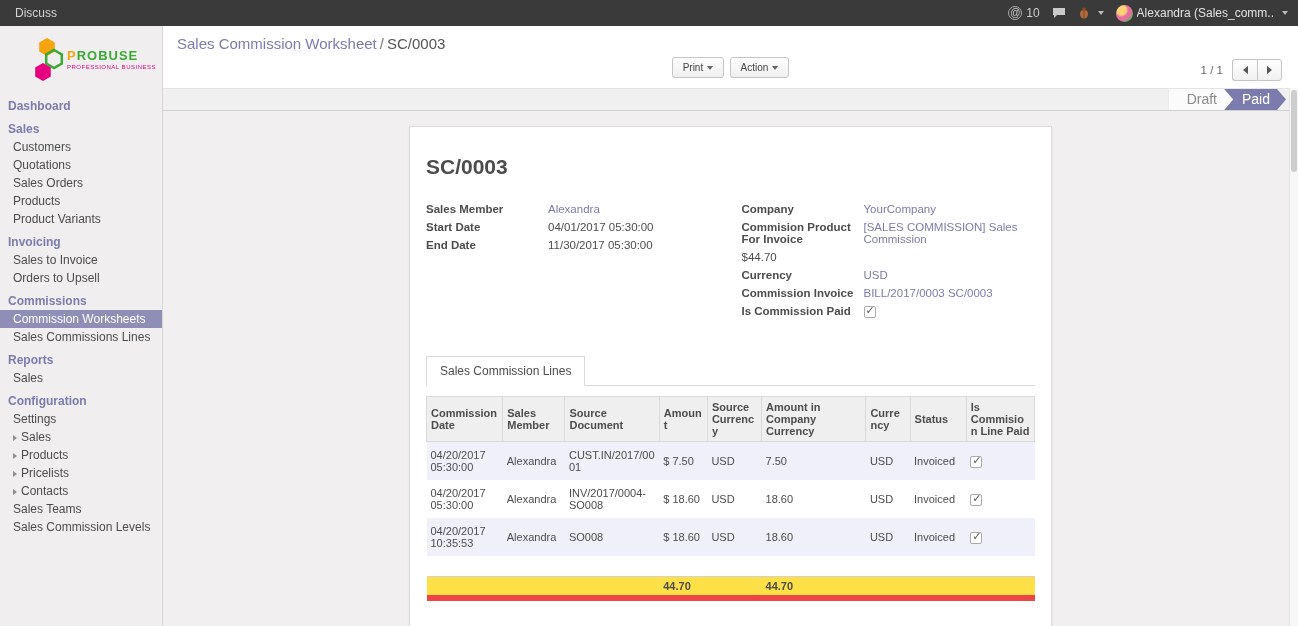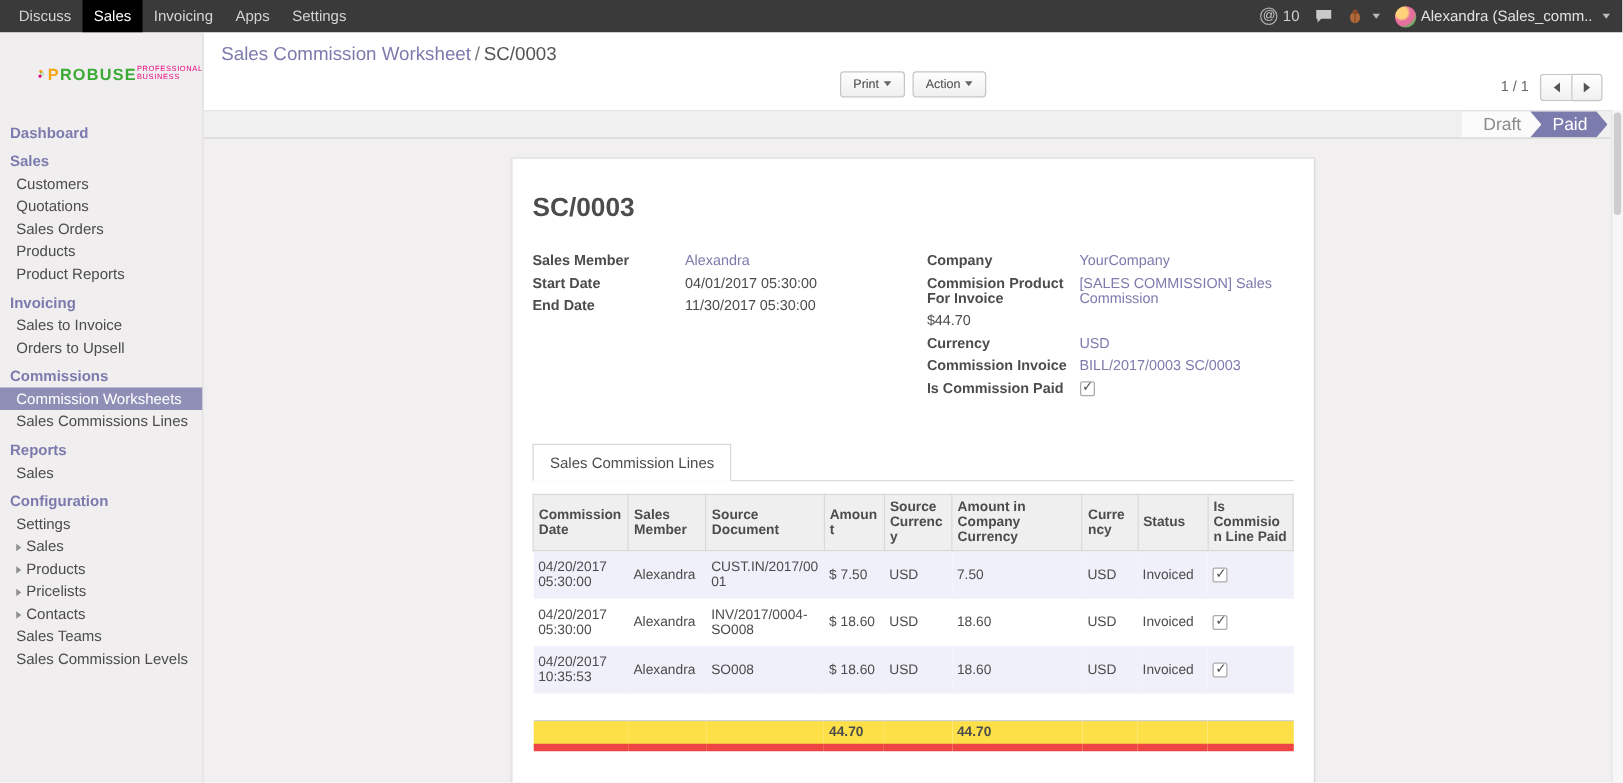--- a/index.html
+++ b/index.html
@@ -9,21 +9,21 @@
     font-size: 12px; color: #4c4c4c; background: #fff;
   }
   a { text-decoration: none; cursor: pointer; }
 
   
   .topbar {
     height: 26px; background: var(--topbar_bg, #3a3a3a);
     display: flex; justify-content: space-between; align-items: stretch;
     font-size: 12px;
   }
-  .menus { display: flex; padding-left: 6px; }
+  .menus { display: flex; padding-left: 6px; flex-direction: column; }
   .menu { padding: 0 9px; line-height: 26px; color: #d4d4d4; cursor: pointer; }
   .menu.active { background: var(--topbar_active_bg, #000); color: #fff; }
   .topbar-right { display: flex; align-items: center; gap: 12px; padding-right: 10px; color: #cfcfcf; }
   .sys { display: flex; align-items: center; gap: 4px; cursor: pointer; }
   .at-circle {
     width: 14px; height: 14px; border: 1px solid #aaa; border-radius: 50%;
     font-size: 10px; line-height: 12px; text-align: center; display: inline-block; color: #ccc;
   }
   .caret-down {
     display: inline-block; width: 0; height: 0;
@@ -36,21 +36,21 @@
     display: inline-block; flex: none;
   }
   .user-label { max-width: 150px; overflow: hidden; text-overflow: ellipsis; white-space: nowrap; color: #e2e2e2; }
 
   
   .body-row { display: flex; height: 600px; }
 
   
   .sidebar { width: 163px; background: #f0eeef; border-right: 1px solid #d9d7d7; overflow: hidden; flex: none; }
   .logo-box { display: flex; align-items: center; gap: 3px; padding: 10px 0 10px 30px; }
-  .logo-text { display: flex; flex-direction: row; }
+  .logo-text { display: flex; flex-direction: column; }
   .logo-brand { font-size: 13px; font-weight: bold; letter-spacing: 1px; color: var(--logo_green, #3aaa35); }
   .logo-brand::first-letter { color: var(--logo_orange, #f7a50f); }
   .logo-tagline { font-size: 6px; letter-spacing: .5px; color: var(--logo_pink, #e5007d); margin-top: 1px; }
   .side-heading { color: var(--accent, #7c7bad); font-weight: bold; padding: 2px 8px; margin-top: 5px; cursor: pointer; }
   .side-heading:first-of-type { margin-top: 2px; }
   .side-item { color: #4c4c4c; padding: 2px 8px 2px 13px; line-height: 14px; cursor: pointer; }
   .side-item.selected { background: var(--sidebar_selected_bg, #8f8eb6); color: #fff; }
   .tri-expand {
     display: inline-block; width: 0; height: 0;
     border-top: 3px solid transparent; border-bottom: 3px solid transparent;
@@ -206,21 +206,21 @@
       </span>
     </div>
 
     <div class="side-heading">Dashboard</div>
 
     <div class="side-heading">Sales</div>
     <div class="side-item">Customers</div>
     <div class="side-item">Quotations</div>
     <div class="side-item">Sales Orders</div>
     <div class="side-item">Products</div>
-    <div class="side-item">Product Reports</div>
+    <div class="side-item">Product Variants</div>
 
     <div class="side-heading">Invoicing</div>
     <div class="side-item">Sales to Invoice</div>
     <div class="side-item">Orders to Upsell</div>
 
     <div class="side-heading">Commissions</div>
     <div class="side-item selected">Commission Worksheets</div>
     <div class="side-item">Sales Commissions Lines</div>
 
     <div class="side-heading">Reports</div>

